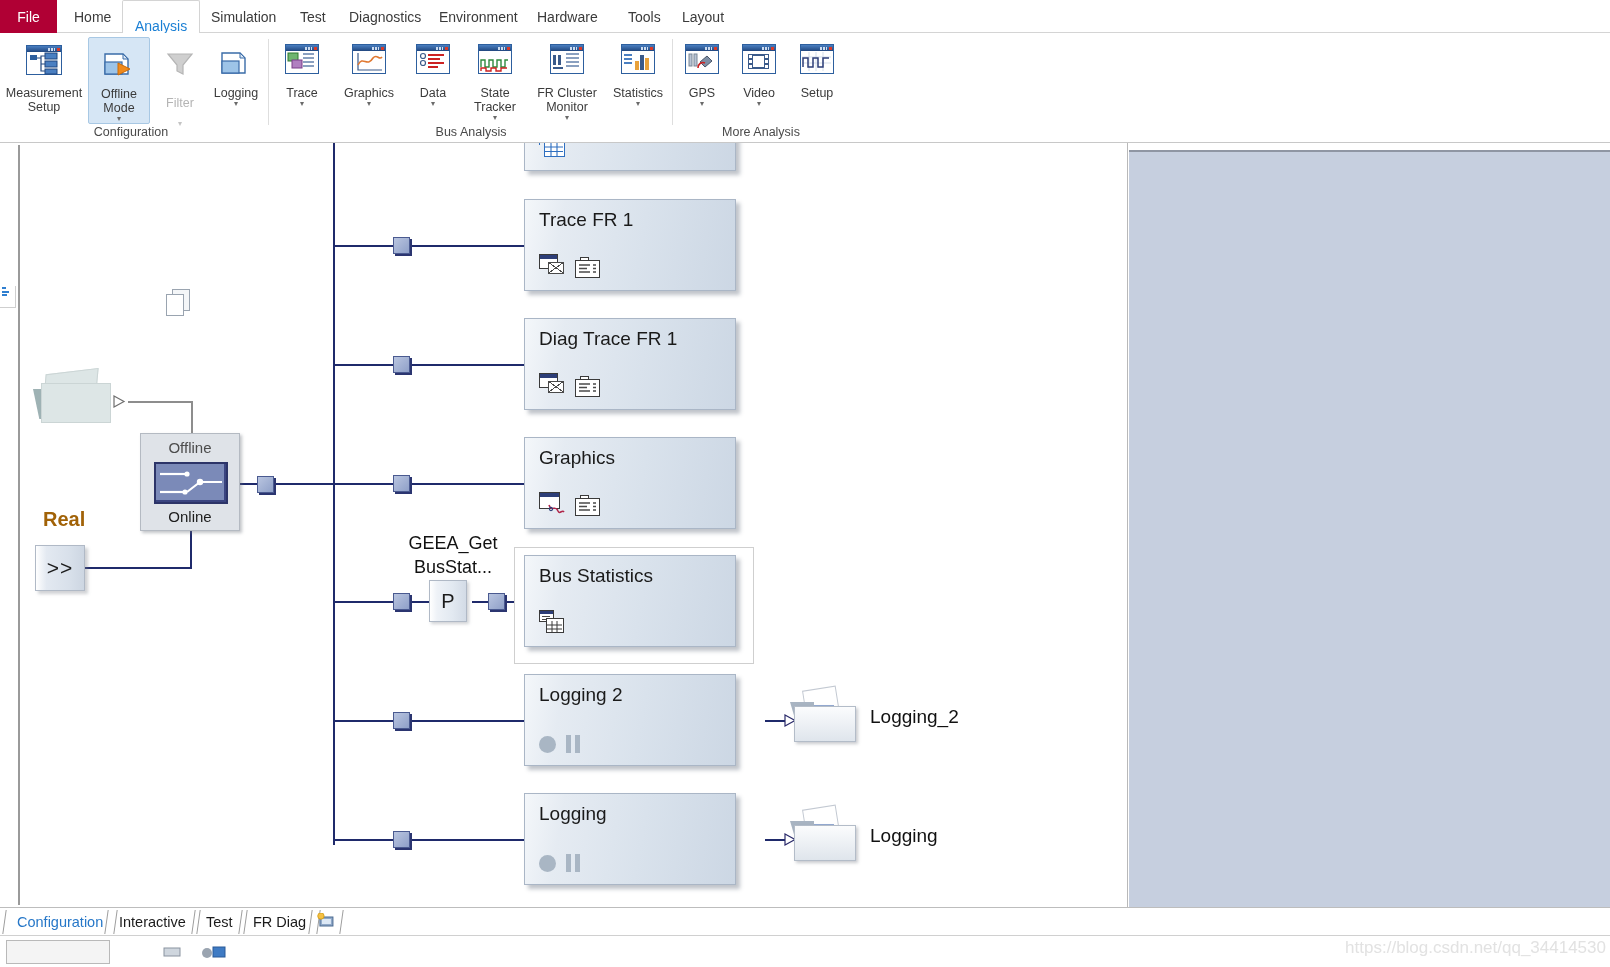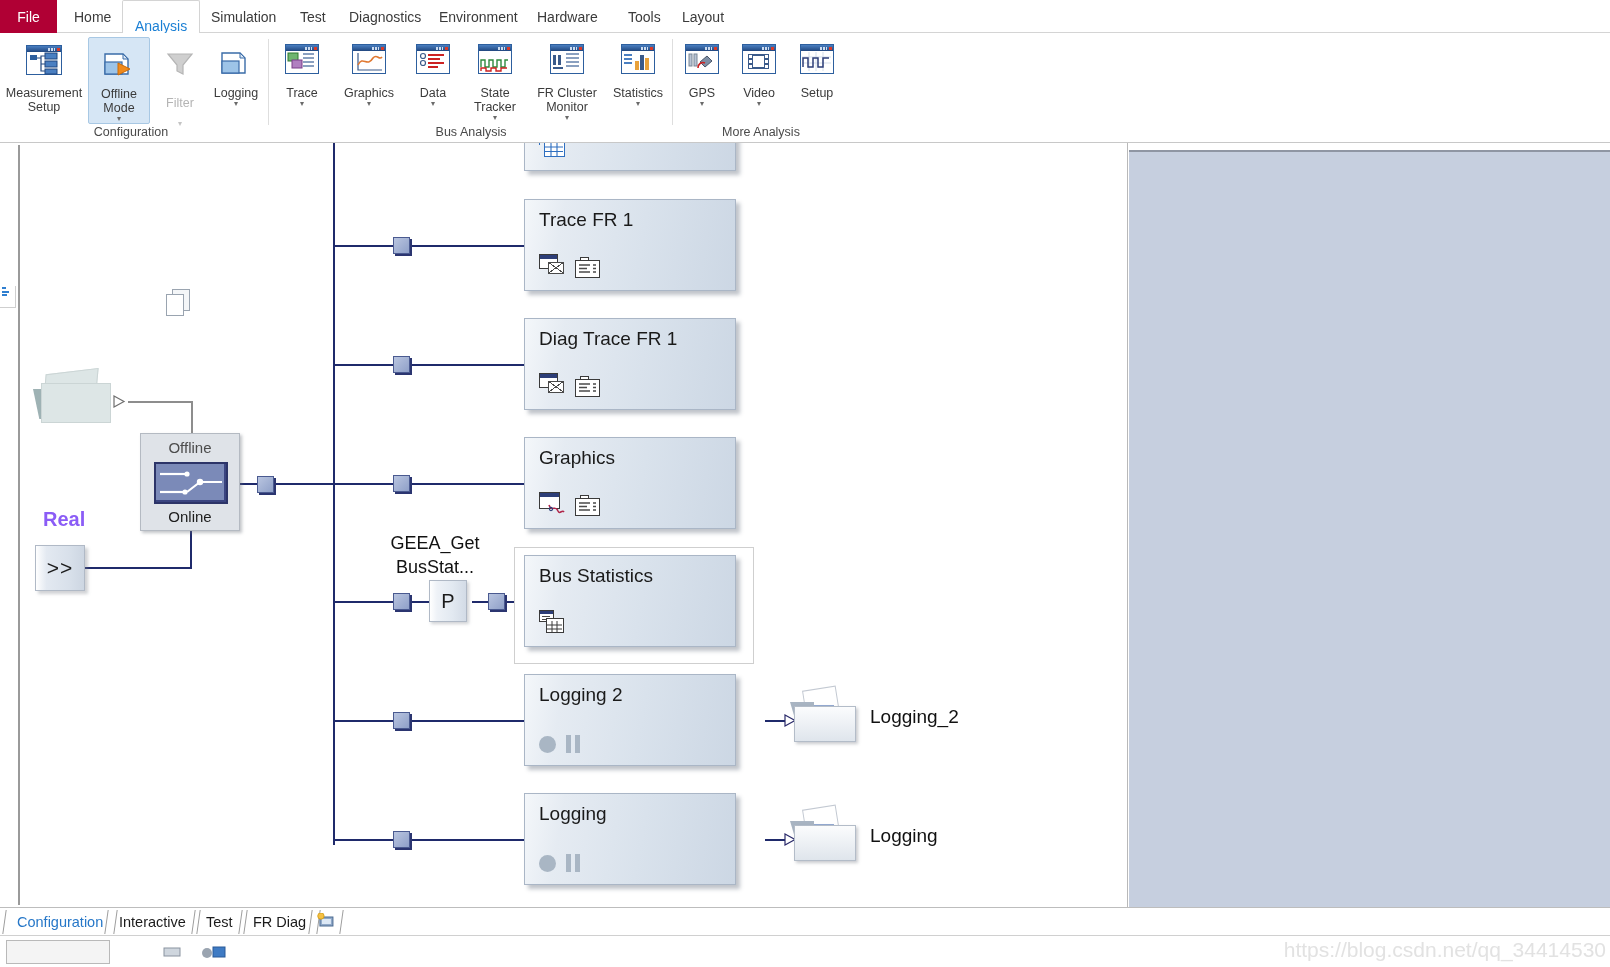--- a/index.html
+++ b/index.html
@@ -302,21 +302,21 @@
   
   .realblock {
     position: absolute; width: 50px; height: 46px;
     background: linear-gradient(90deg,#ffffff 0%,#e3e9f1 22%,#d8e0ea 70%,#cdd6e2 100%);
     border: 1px solid #b0b9c6;
     box-shadow: 3px 3px 3px rgba(120,126,136,0.35);
     display: flex; align-items: center; justify-content: center;
     font-size: 21px; color: #1b1b1b; letter-spacing: 1px;
   }
   .reallabel {
-    position: absolute; font-size: 20px; color: #8b5cf6; font-weight: 600;
+    position: absolute; font-size: 20px; color: #a16207; font-weight: 600;
   }
   
   .pblock {
     position: absolute; width: 38px; height: 42px;
     background: linear-gradient(90deg,#ffffff 0%,#eef2f7 20%,#e2e9f1 62%,#d3dbe6 100%);
     border: 1px solid #b0b9c6;
     box-shadow: 2px 2px 3px rgba(120,126,136,0.35);
     display: flex; align-items: center; justify-content: center;
     font-size: 20px; color: #1b1b1b;
   }
@@ -334,21 +334,21 @@
     position: absolute; top: 2px; height: 24px;
     display: flex; align-items: center; padding: 0 12px;
     font-size: 14.5px; color: #1b1b1b;
     border-left: 1px solid #9e9e9e; border-right: 1px solid #9e9e9e;
     transform: skewX(-8deg);
   }
   .btab > span { transform: skewX(8deg); }
   .btab.active { color: #2677c8; }
   .watermark {
     position: absolute; right: 4px; top: 938px;
-    font-size: 21px; color: #e2e2e2; white-space: nowrap;
+    font-size: 17px; color: #e2e2e2; white-space: nowrap;
   }
   .bottomstrip {
     position: absolute; left: 0; top: 935px; width: 1610px; height: 32px;
     background: #ffffff; border-top: 1px solid #d0d0d0;
   }
   .bs-item {
     position: absolute; top: 4px; height: 24px;
     border: 1px solid #b9b9b9; background: #f4f4f4;
   }
 </style>
@@ -716,21 +716,21 @@
 
     <div class="conn" style="left:257px; top:333px;"></div>
     <div class="conn" style="left:393px; top:94px;"></div>
     <div class="conn" style="left:393px; top:213px;"></div>
     <div class="conn" style="left:393px; top:332px;"></div>
     <div class="conn" style="left:393px; top:450px;"></div>
     <div class="conn" style="left:488px; top:450px;"></div>
     <div class="conn" style="left:393px; top:569px;"></div>
     <div class="conn" style="left:393px; top:688px;"></div>
 
-    <div class="plabel" style="left:380px; top:388px; width:110px;">GEEA_Get
+    <div class="plabel" style="left:398px; top:388px; width:110px;">GEEA_Get
 BusStat...</div>
     <div class="pblock" style="left:429px; top:437px;">
       <span>P</span>
     </div>
 
     <div class="node" style="left:524px; top:-52px; height:80px;">
       <div class="icons">
         <div class="ic-bluegrid">
           <div class="corner"></div>
           <div class="g">

